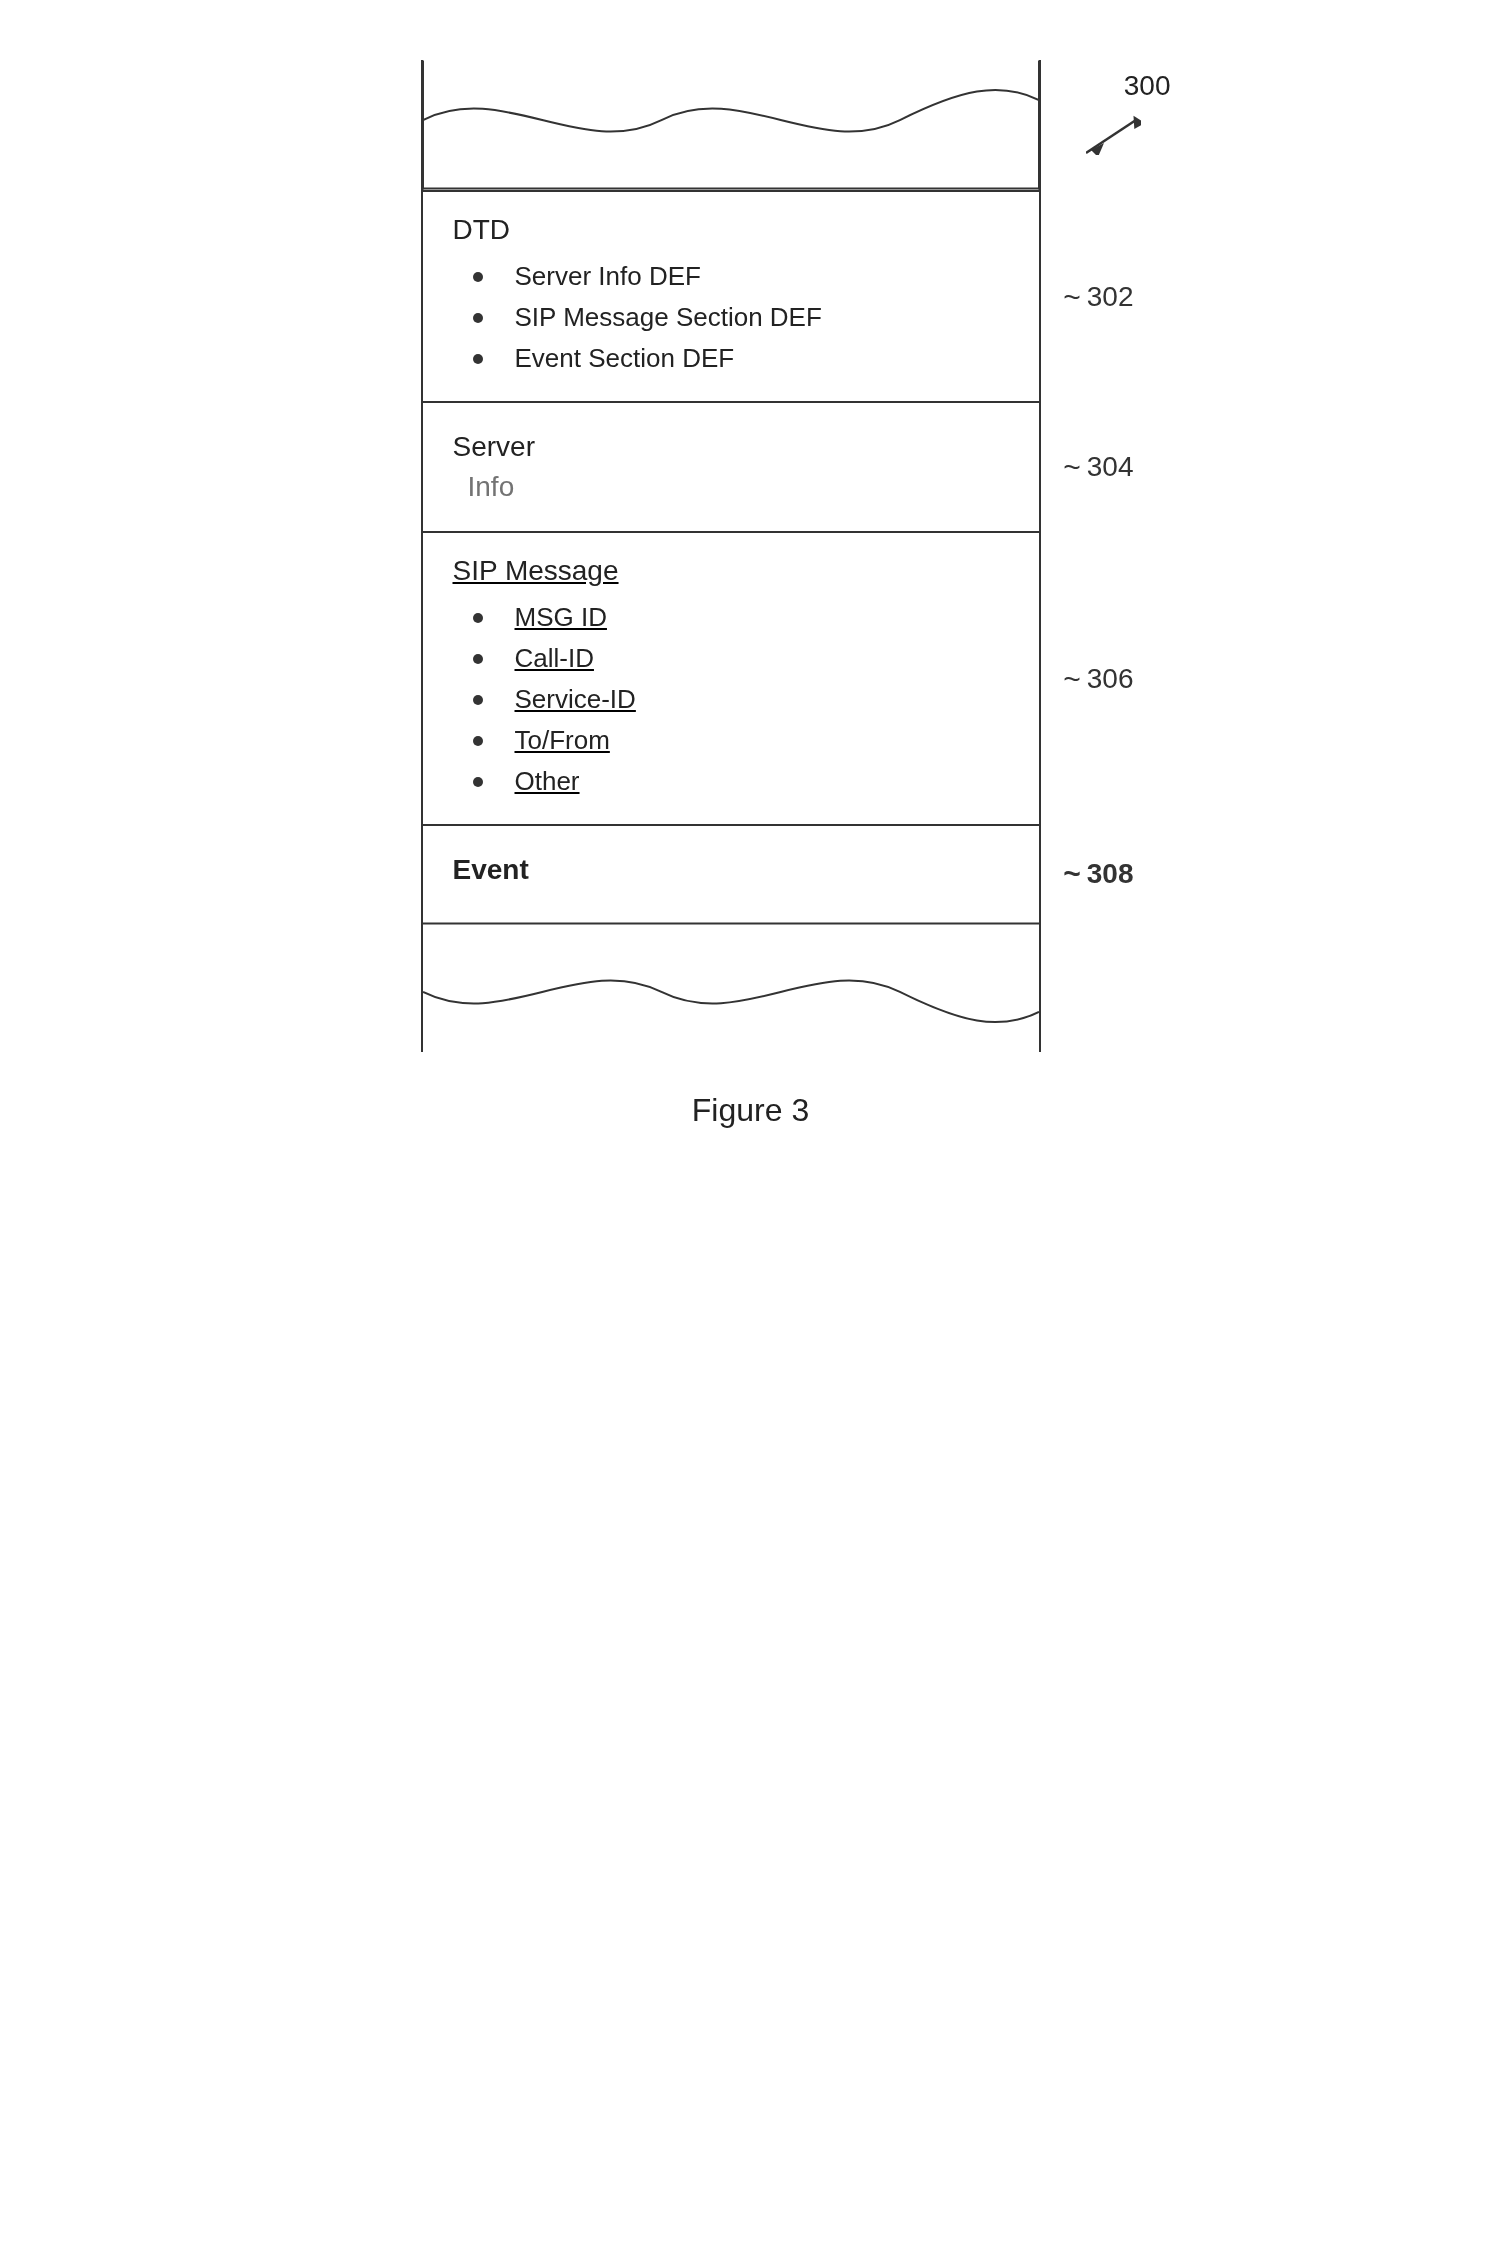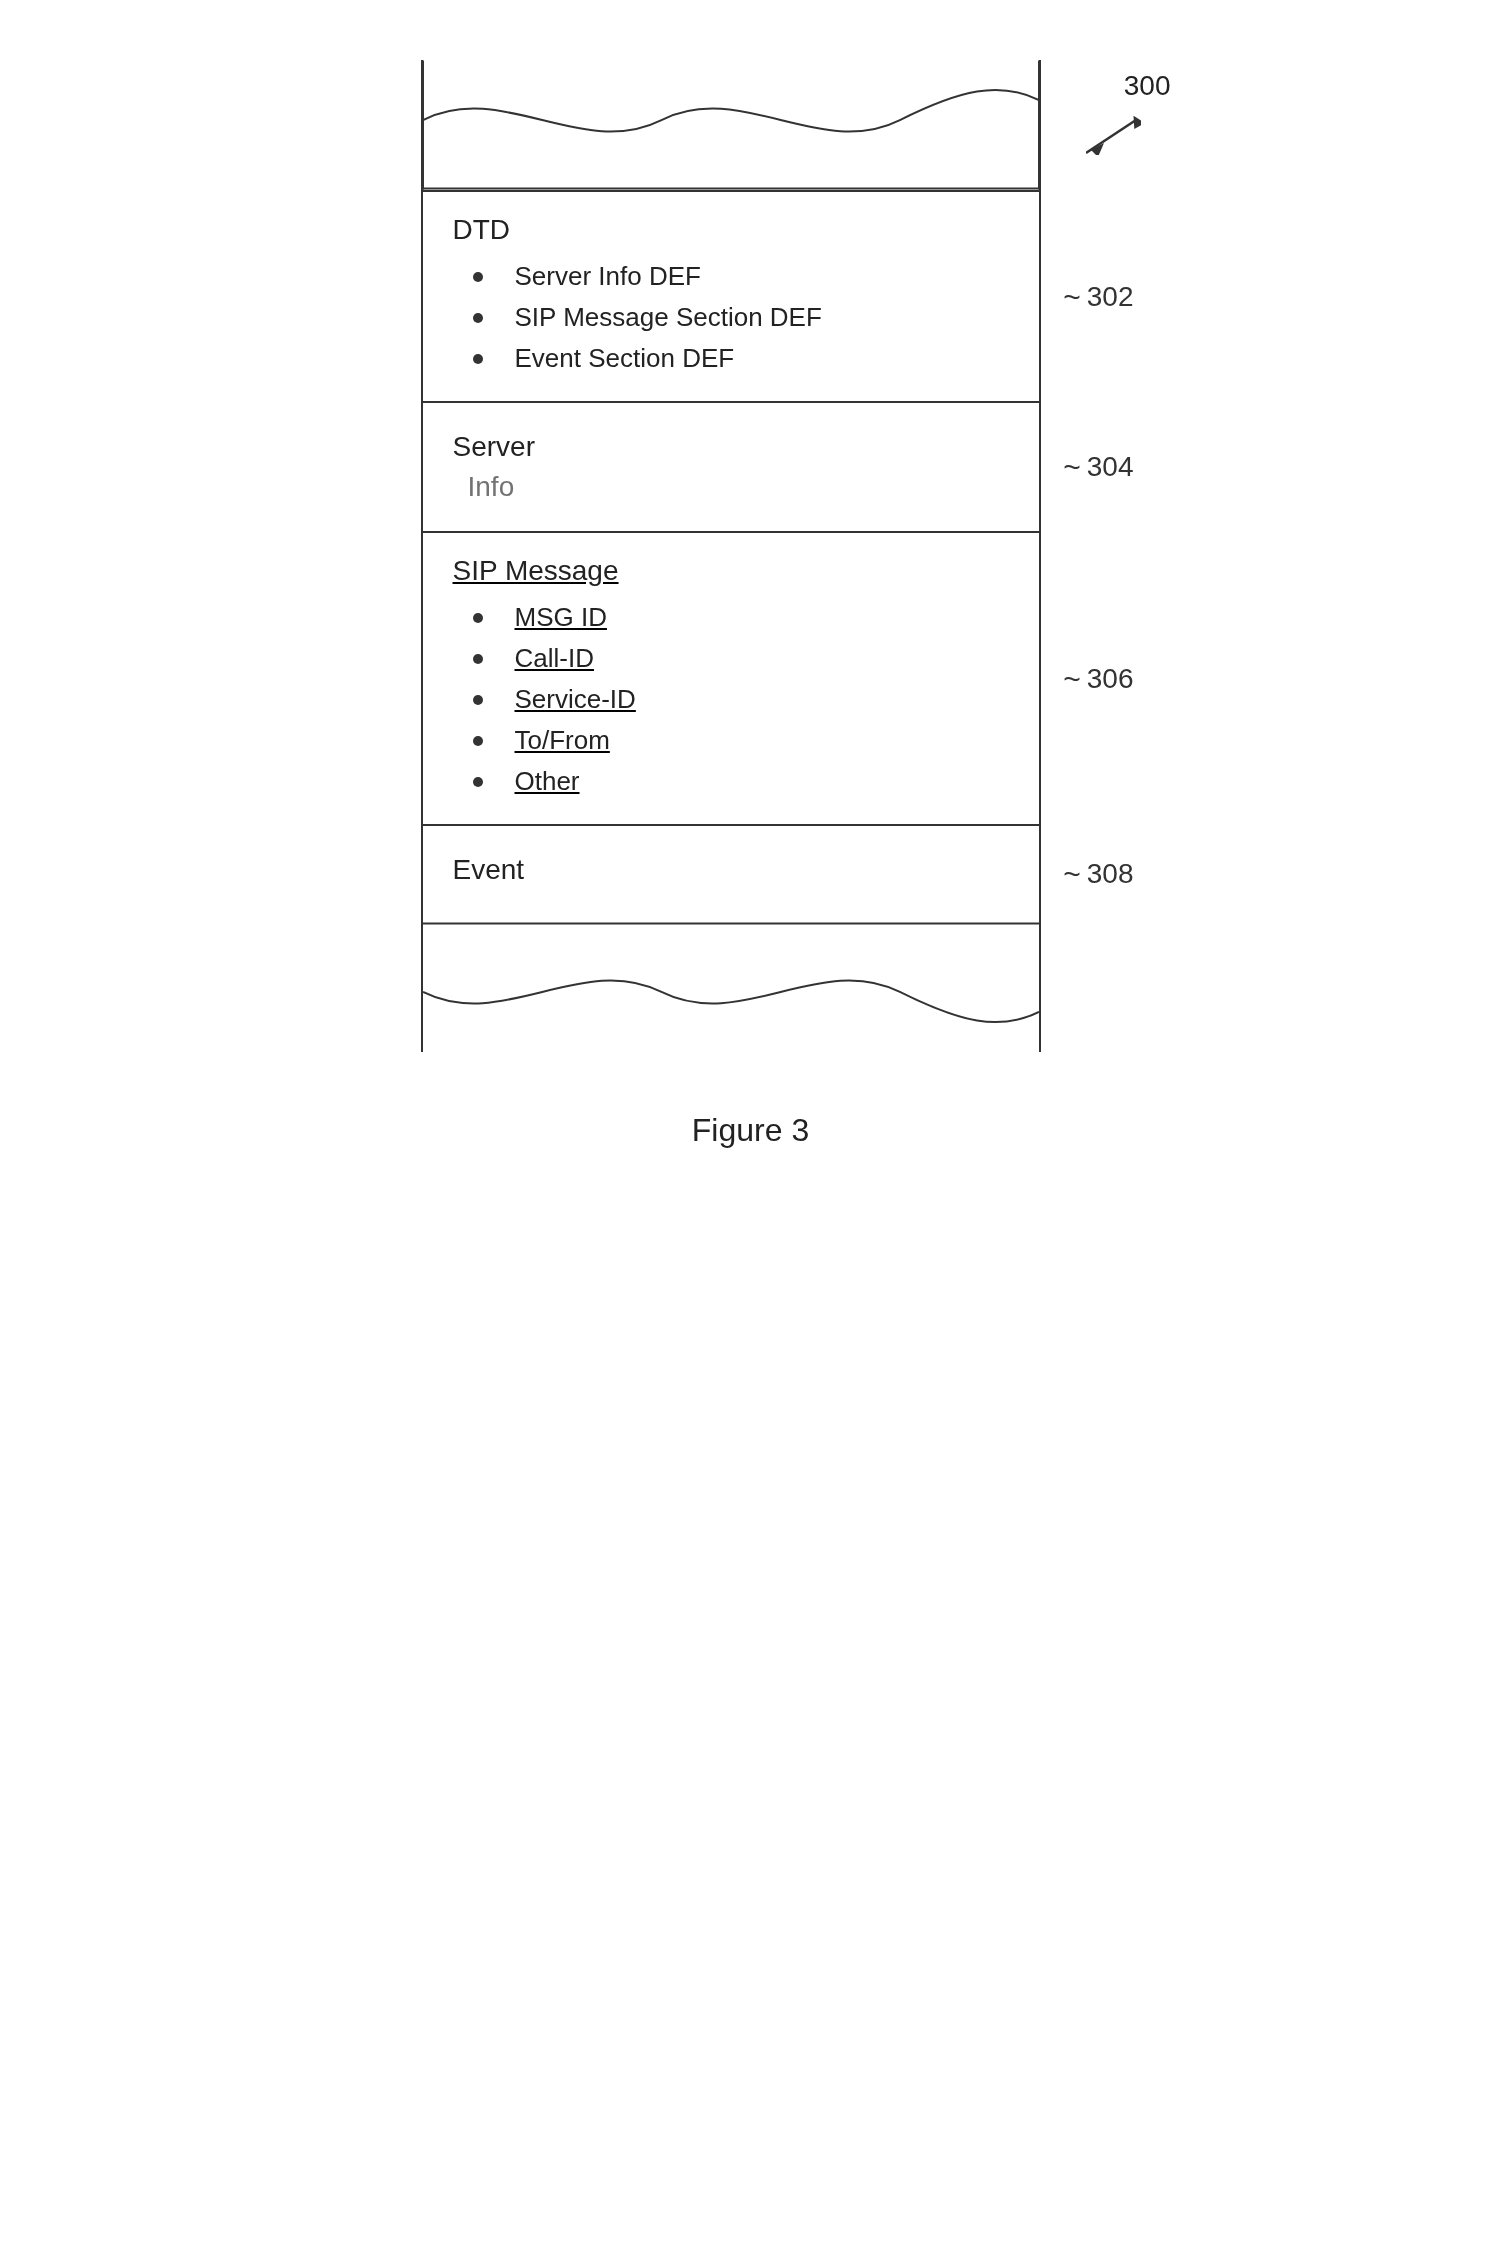--- a/index.html
+++ b/index.html
@@ -133,29 +133,30 @@
       transform: translateY(-50%);
       font-size: 28px;
       color: #333;
     }
 
     .tilde-char {
       font-size: 30px;
     }
 
     .figure-caption {
-      margin-top: 60px;
+      margin-top: 40px;
       font-size: 32px;
       color: #222;
       font-family: Arial, sans-serif;
       text-align: left;
     }
 
     .last-section {
       border-bottom: none;
+      font-weight: bold;
     }
   </style>
 </head>
 <body>
 
 <div class="page-container">
 
   <div class="diagram-wrapper">
 
     <div class="ref-label-300">300</div>

